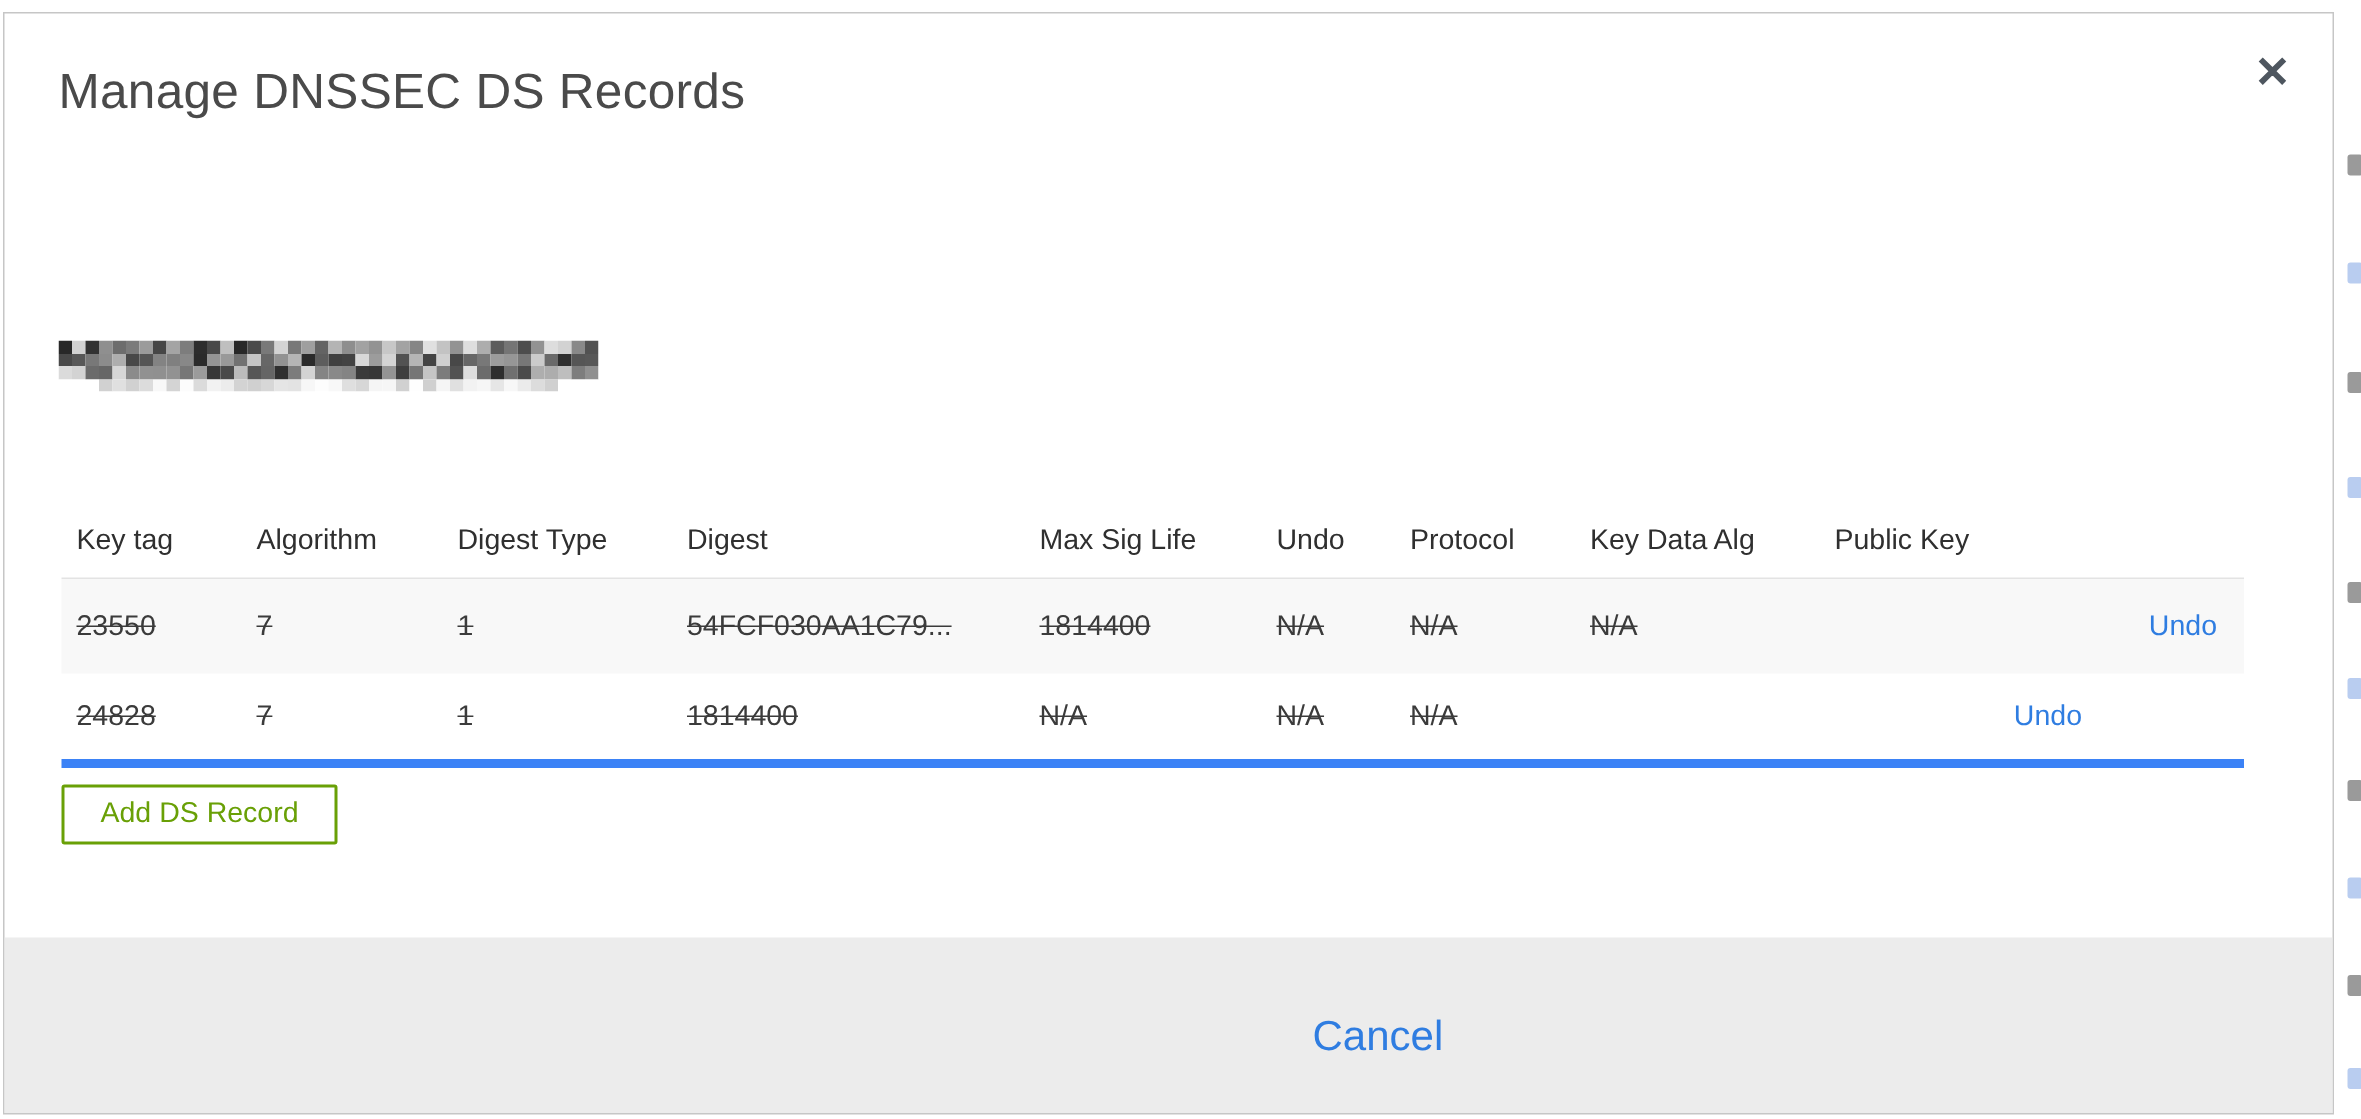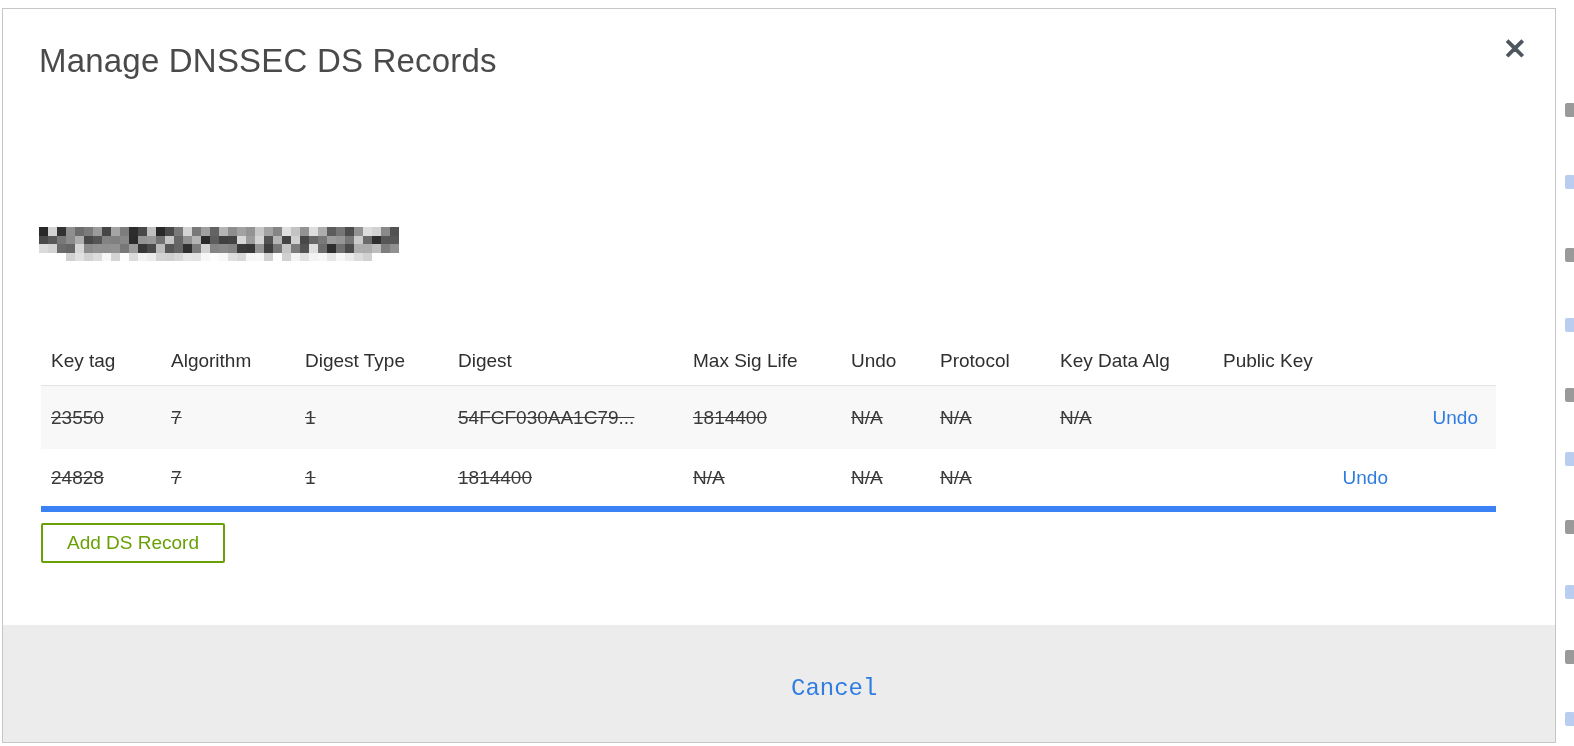--- a/index.html
+++ b/index.html
@@ -74,22 +74,22 @@
     display:flex; align-items:center; justify-content:center;
   }
   .save-btn {
     width:157px; height:72px;
     background:var(--save-green,#699d00); border:none;
     border-bottom:5px solid var(--save-green-dark,#527b00); border-radius:2px;
     color:#fff; font-size:24px; cursor:pointer;
     font-family:"Liberation Sans", sans-serif;
   }
   .cancel-link {
-    position:absolute; left:788px; top:50px;
-    color:var(--link-blue,#2f7de1); font-size:24px; text-decoration:none; cursor:pointer;font-family:Liberation Mono, monospace;
+    position:absolute; left:872px; top:50px;
+    color:var(--link-blue,#2f7de1); font-size:28px; text-decoration:none; cursor:pointer;
   }
 </style>
 </head>
 <body>
 
 <div class="stage">
 
   <div class="page-sliver">
       <div class="sliver-frag" style="top: 103px; width: 10px; height: 14px; background: rgb(154, 154, 154); border-radius: 2px;"></div>
       <div class="sliver-frag" style="top: 175px; width: 10px; height: 14px; background: rgb(185, 205, 240); border-radius: 2px;"></div>

